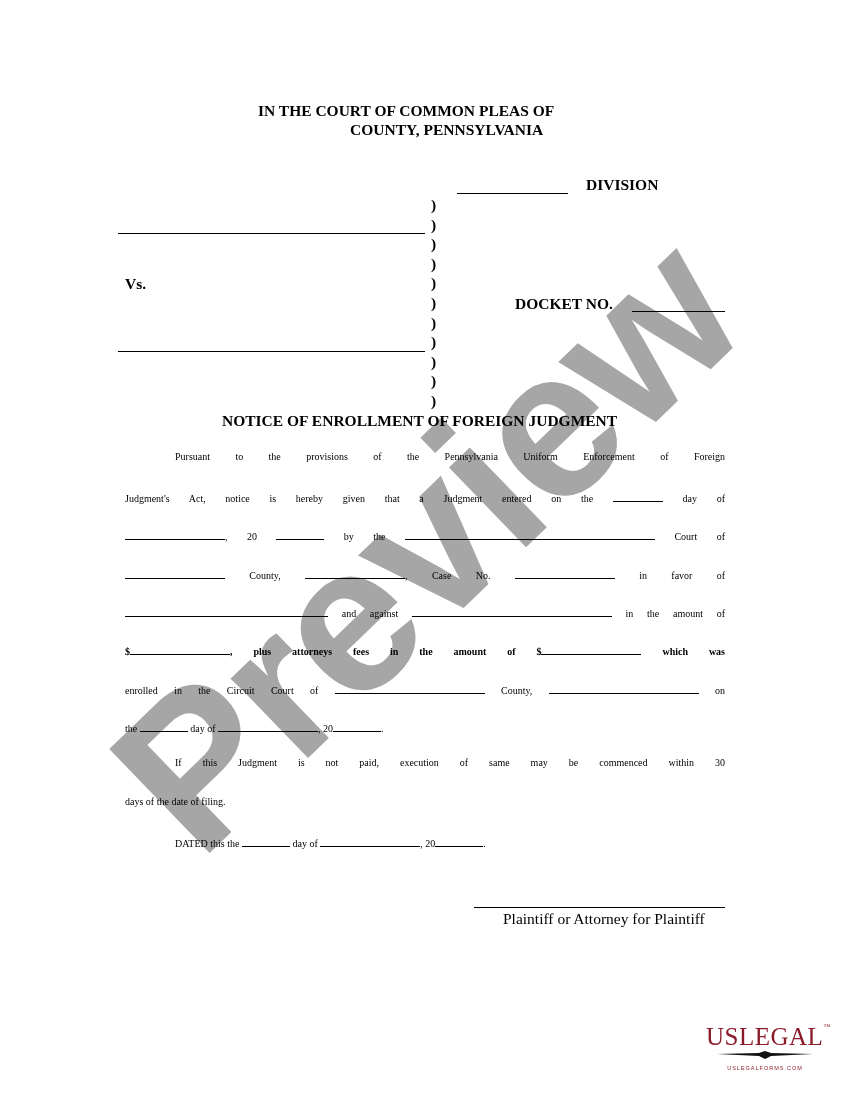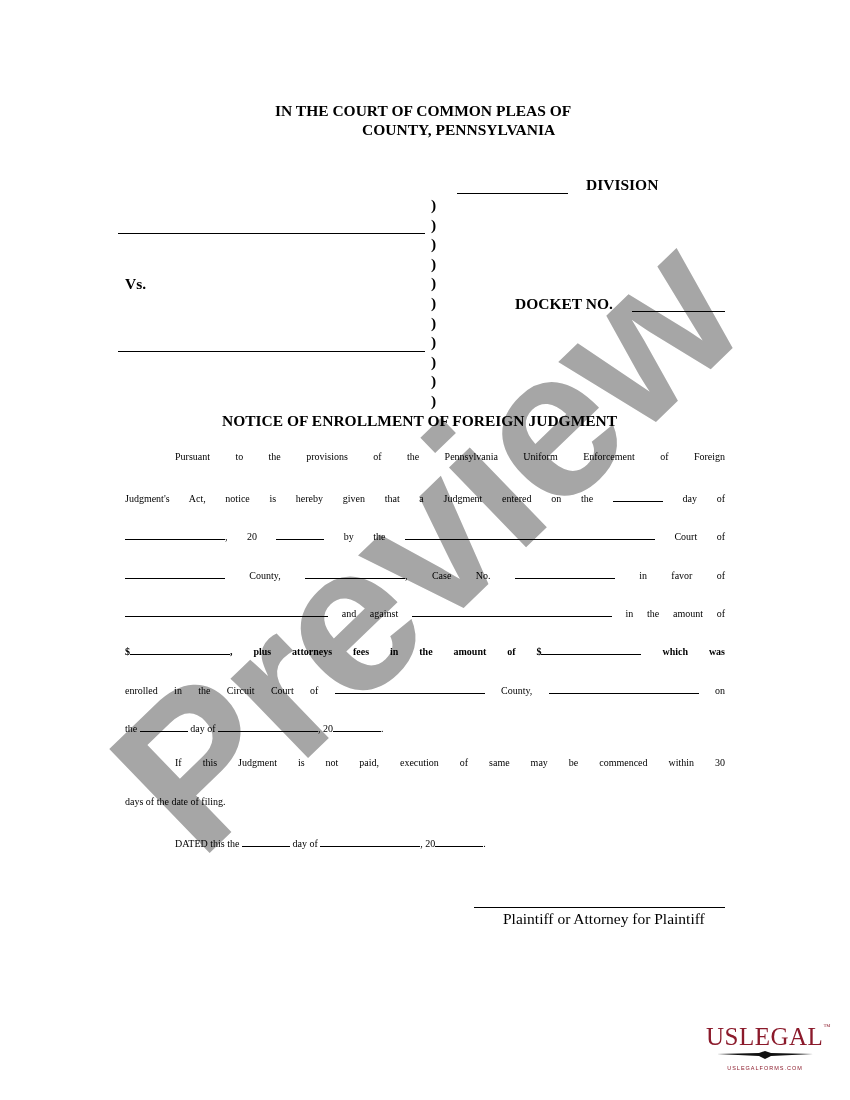--- a/index.html
+++ b/index.html
@@ -26,22 +26,22 @@
 </style>
 </head>
 <body>
 
 <div class="page">
 
   <div class="watermark">Preview</div>
 
   <div class="layer">
 
-    <div class="abs hdr" style="left:275px; top:102px;">IN THE COURT OF COMMON PLEAS OF</div>
-    <div class="abs hdr" style="left:350px; top:121px;margin-left:12px;">COUNTY, PENNSYLVANIA</div>
+    <div class="abs hdr" style="left:258px; top:102px;">IN THE COURT OF COMMON PLEAS OF</div>
+    <div class="abs hdr" style="left:350px; top:121px;">COUNTY, PENNSYLVANIA</div>
 
     <div class="line" style="left:457px; top:193px; width:111px;"></div>
     <div class="abs hdr" style="left:586px; top:176px;">DIVISION</div>
 
     <div class="line" style="left:118px; top:233px; width:307px;"></div>
     <div class="abs hdr" style="left:125px; top:275px;">Vs.</div>
     <div class="line" style="left:118px; top:351px; width:307px;"></div>
 
     <div class="paren" style="top:197px;">)</div>
     <div class="paren" style="top:217px;">)</div>

